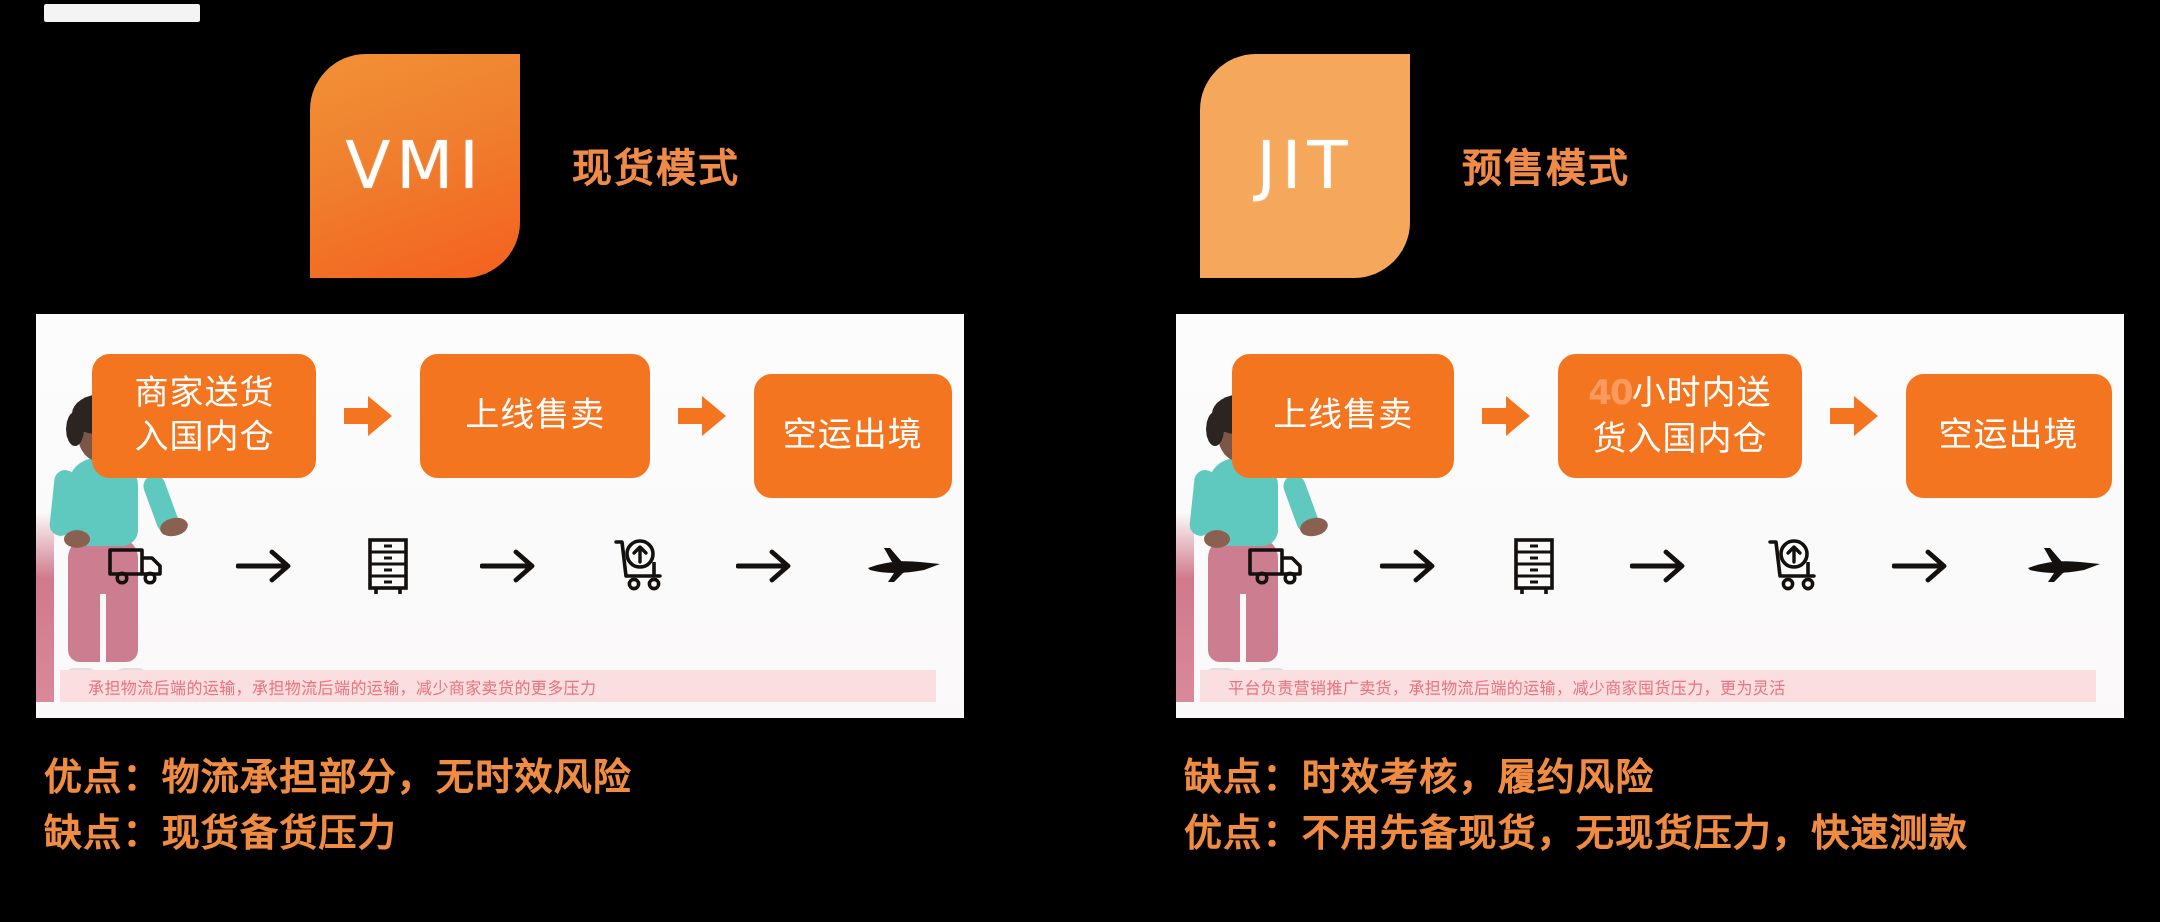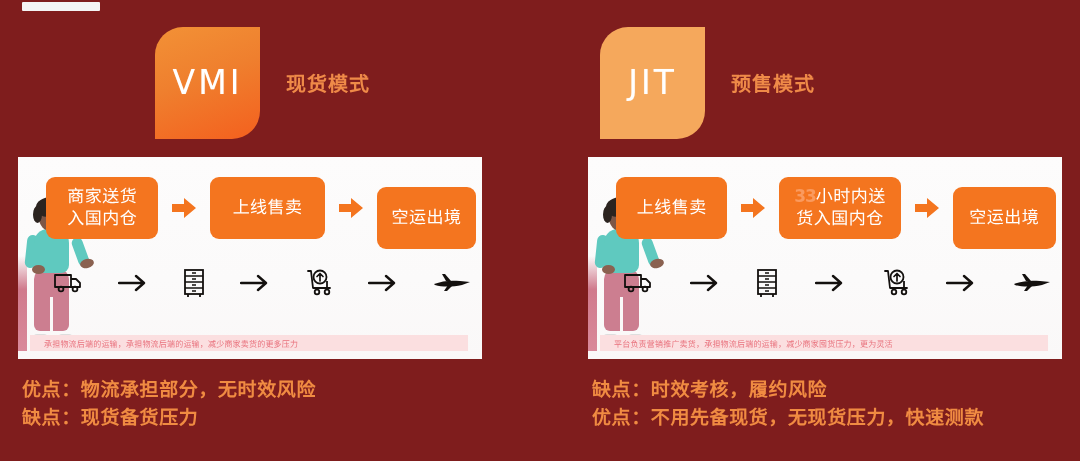--- a/index.html
+++ b/index.html
@@ -8,21 +8,21 @@
     margin: 0; padding: 0;
     width: 1080px; height: 461px;
     background: #ffffff;
     font-family: "Liberation Sans", "DejaVu Sans", sans-serif;
     overflow: hidden;
   }
 
   #root {
     position: relative;
     width: 1080px; height: 461px;
-    background: #7f1d1d;
+    background: #000000;
   }
 
   
   .top-artifact {
     position: absolute;
     left: 22px; top: 2px;
     width: 78px; height: 9px;
     background: #f4f4f4;
     border-radius: 1px;
   }
@@ -442,21 +442,21 @@
         <div class="flow-box w4">
           <span>上线售卖</span>
         </div>
         <div class="flow-arrow">
           <svg width="24" height="20" viewBox="0 0 24 20" aria-hidden="true">
             <path d="M0 6 H12 V0 L24 10 L12 20 V14 H0 Z" fill="#f4751f"></path>
           </svg>
         </div>
         <div class="flow-box w5">
           <span>
-            <span class="box-num">33</span><span>小时内送</span><br>
+            <span class="box-num">40</span><span>小时内送</span><br>
             <span>货入国内仓</span>
           </span>
         </div>
         <div class="flow-arrow">
           <svg width="24" height="20" viewBox="0 0 24 20" aria-hidden="true">
             <path d="M0 6 H12 V0 L24 10 L12 20 V14 H0 Z" fill="#f4751f"></path>
           </svg>
         </div>
         <div class="flow-box w3">
           <span>空运出境</span>

